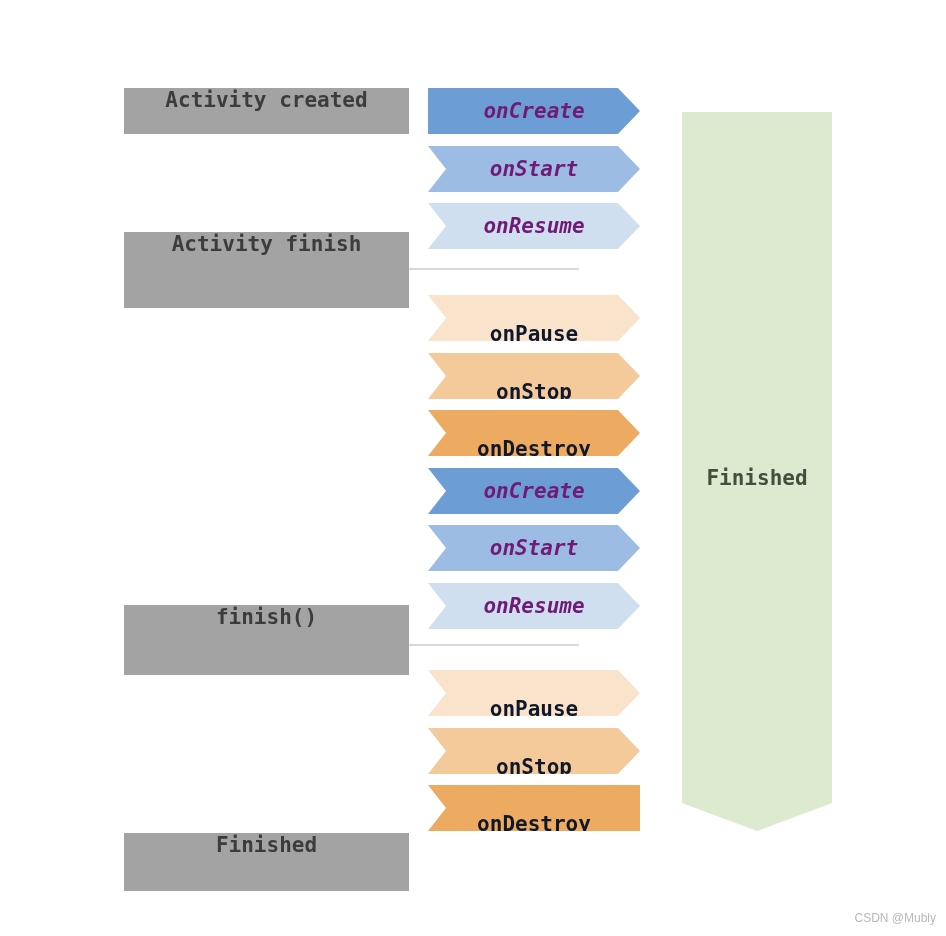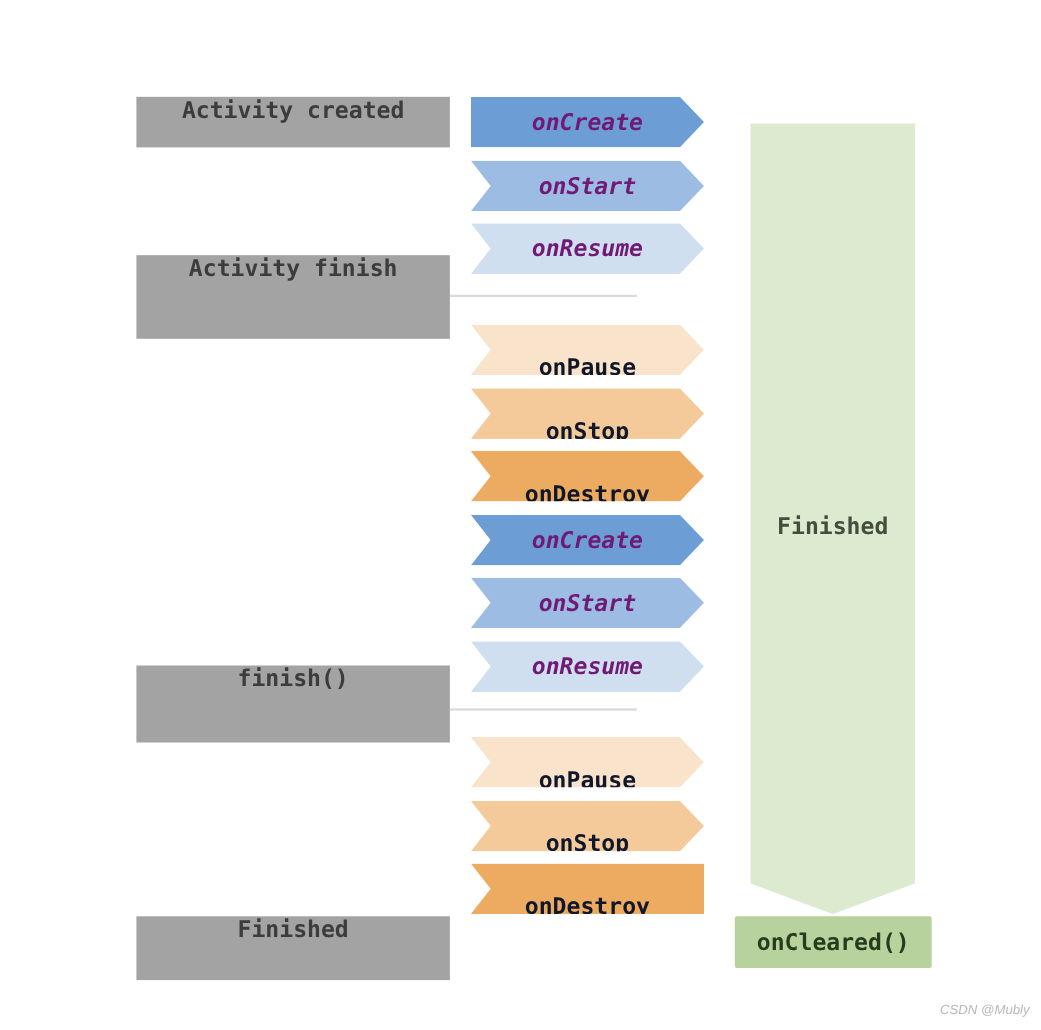--- a/index.html
+++ b/index.html
@@ -117,21 +117,20 @@
     white-space: nowrap;
   }
 
   .watermark {
     position: absolute;
     right: 10px;
     top: 911px;
     font-family: "Liberation Sans", sans-serif;
     font-size: 12px;
     color: #b8b8b8;
-    font-style: italic;
   }
 </style>
 </head>
 <body>
 
 <div class="canvas">
 
   <div class="event-box" style="top:88px;height:46px">
     <span class="event-label">Activity created</span>
   </div>
@@ -187,19 +186,16 @@
   <div class="stage c-orange-dark t-orange tail-notch head-flat" style="top:785px">
     <span class="stage-label">onDestroy</span>
   </div>
 
   <div class="scope-arrow">
     <div class="scope-text">
       <div>Finished</div>
     </div>
   </div>
 
-  <div class="cleared-box">
-    <span class="cleared-label">onCleared()</span>
-  </div>
 
   <div class="watermark">CSDN @Mubly</div>
 
 </div>
 
 </body></html>

